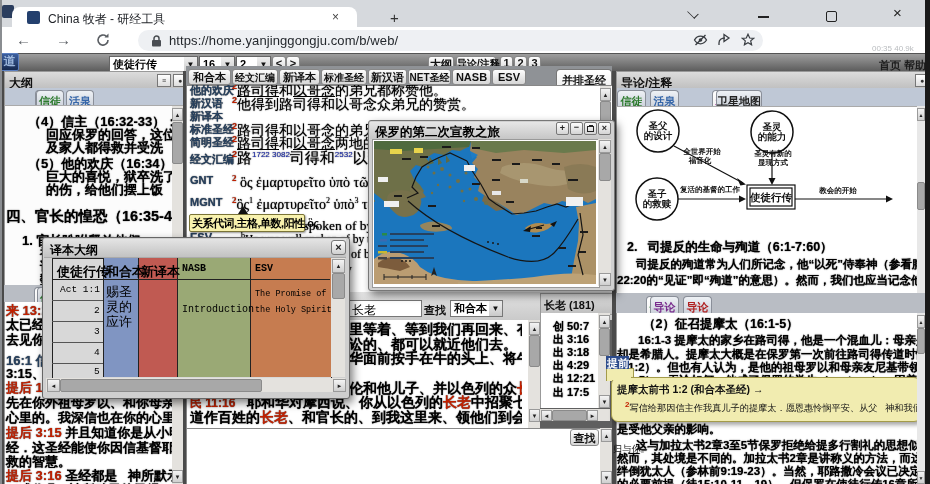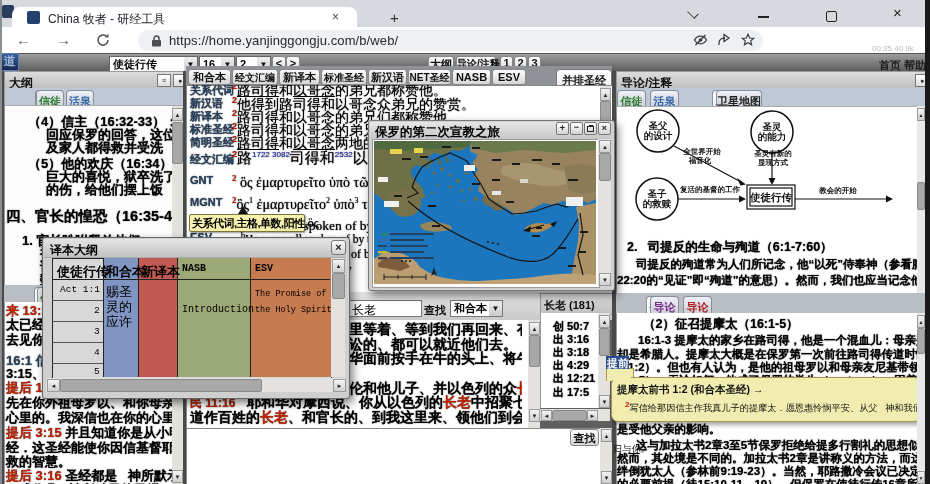--- a/index.html
+++ b/index.html
@@ -164,32 +164,31 @@
   <div class="abs tbbtn" style="left:279px;top:69px;width:39px;height:14px;line-height:15px;">新译本</div>
   <div class="abs tbbtn" style="left:321px;top:69px;width:44px;height:14px;line-height:15px;font-size:10px;">标准圣经</div>
   <div class="abs tbbtn" style="left:368px;top:69px;width:37px;height:14px;line-height:15px;">新汉语</div>
   <div class="abs tbbtn" style="left:408px;top:69px;width:41px;height:14px;line-height:15px;font-size:10px;">NET圣经</div>
   <div class="abs tbbtn" style="left:452px;top:69px;width:37px;height:14px;line-height:15px;">NASB</div>
   <div class="abs tbbtn" style="left:492px;top:69px;width:32px;height:14px;line-height:15px;">ESV</div>
   <div class="abs tab active" style="left:527px;top:69px;width:54px;height:13px;color:#111;border-color:#777;">并排圣经</div>
 
   <div class="abs" style="left:186px;top:85px;width:426px;height:207px;background:#fff;border:1px solid #888;"></div>
   <div id="bible" class="abs ink" style="left:186px;top:85px;width:414px;height:207px;overflow:hidden;">
-    <div class="abs navy b" style="left:4px;top:-2px;font-size:11px;">关系代词</div>
+    <div class="abs navy b" style="left:4px;top:-2px;font-size:11px;">他的欢庆</div>
     <div class="abs navy b" style="left:4px;top:11px;font-size:11px;">新汉语</div>
     <div class="abs navy b" style="left:4px;top:24px;font-size:11px;">新译本</div>
     <div class="abs navy b" style="left:4px;top:37px;font-size:11px;">标准圣经</div>
     <div class="abs navy b" style="left:4px;top:50px;font-size:11px;">简明圣经</div>
     <div class="abs navy b" style="left:4px;top:67px;font-size:11px;">经文汇编</div>
     <div class="abs navy b" style="left:4px;top:89px;font-size:11px;">GNT</div>
     <div class="abs navy b" style="left:4px;top:111px;font-size:11px;">MGNT</div>
     <div class="abs navy b" style="left:4px;top:146px;font-size:11px;">ESV</div>
     <div class="abs" style="left:46px;top:-4px;font-size:14px;"><sup class="red b" style="font-size:9px;">2</sup><u>路司得</u>和<u>以哥念</u>的弟兄都称赞他。</div>
     <div class="abs" style="left:46px;top:10px;font-size:14px;"><sup class="red b" style="font-size:9px;">2</sup>他得到路司得和以哥念众弟兄的赞赏。</div>
-    <div class="abs" style="left:46px;top:23px;font-size:14px;"><sup class="red b" style="font-size:9px;">2</sup>路司得和以哥念的弟兄们都称赞他。</div>
     <div class="abs" style="left:46px;top:36px;font-size:14px;"><sup class="red b" style="font-size:9px;">2</sup>路司得和以哥念的弟兄们都赞许他。</div>
     <div class="abs" style="left:46px;top:49px;font-size:14px;"><sup class="red b" style="font-size:9px;">2</sup><u>路司得</u>和<u>以哥念</u>两地的弟兄对提摩太的评</div>
     <div class="abs" style="left:46px;top:64px;font-size:15px;"><sup class="red b" style="font-size:9px;">2</sup>路<sup style="color:#2233bb;font-size:8px;">1722 3082</sup>司得和<sup style="color:#2233bb;font-size:8px;">2532</sup>以<sup style="color:#2233bb;font-size:8px;">2430</sup>哥念的弟兄都称赞他</div>
     <div class="serif abs" style="left:46px;top:88px;font-size:14px;"><sup class="red b" style="font-size:9px;">2</sup>&nbsp;ὃς ἐμαρτυρεῖτο ὑπὸ τῶν ἐν</div>
     <div class="serif abs" style="left:46px;top:110px;font-size:14px;"><sup class="red b" style="font-size:9px;">2</sup>ὃς<sup style="font-size:8px;">1</sup> ἐμαρτυρεῖτο<sup style="font-size:8px;">2</sup> ὑπὸ<sup style="font-size:8px;">3</sup> τῶν<sup style="font-size:8px;">4</sup> ἐν<sup style="font-size:8px;">5</sup></div>
     <div class="serif abs" style="left:46px;top:131px;font-size:13.5px;"><sup class="red b" style="font-size:9px;">2</sup>he was well spoken of by the brothers</div>
     <div class="serif abs" style="left:55px;top:146px;font-size:11.5px;"><sup style="font-size:8px;">b</sup>He was well spoken of by the brothers at</div>
     <div class="serif abs" style="left:38px;top:161px;font-size:12px;"><sup class="red b" style="font-size:8px;">2</sup>and he was well reported of by the</div>
     <div class="serif abs" style="left:40px;top:176px;font-size:12px;"><sup class="red b" style="font-size:8px;">2</sup>he was well spoken of by</div>
   </div>

